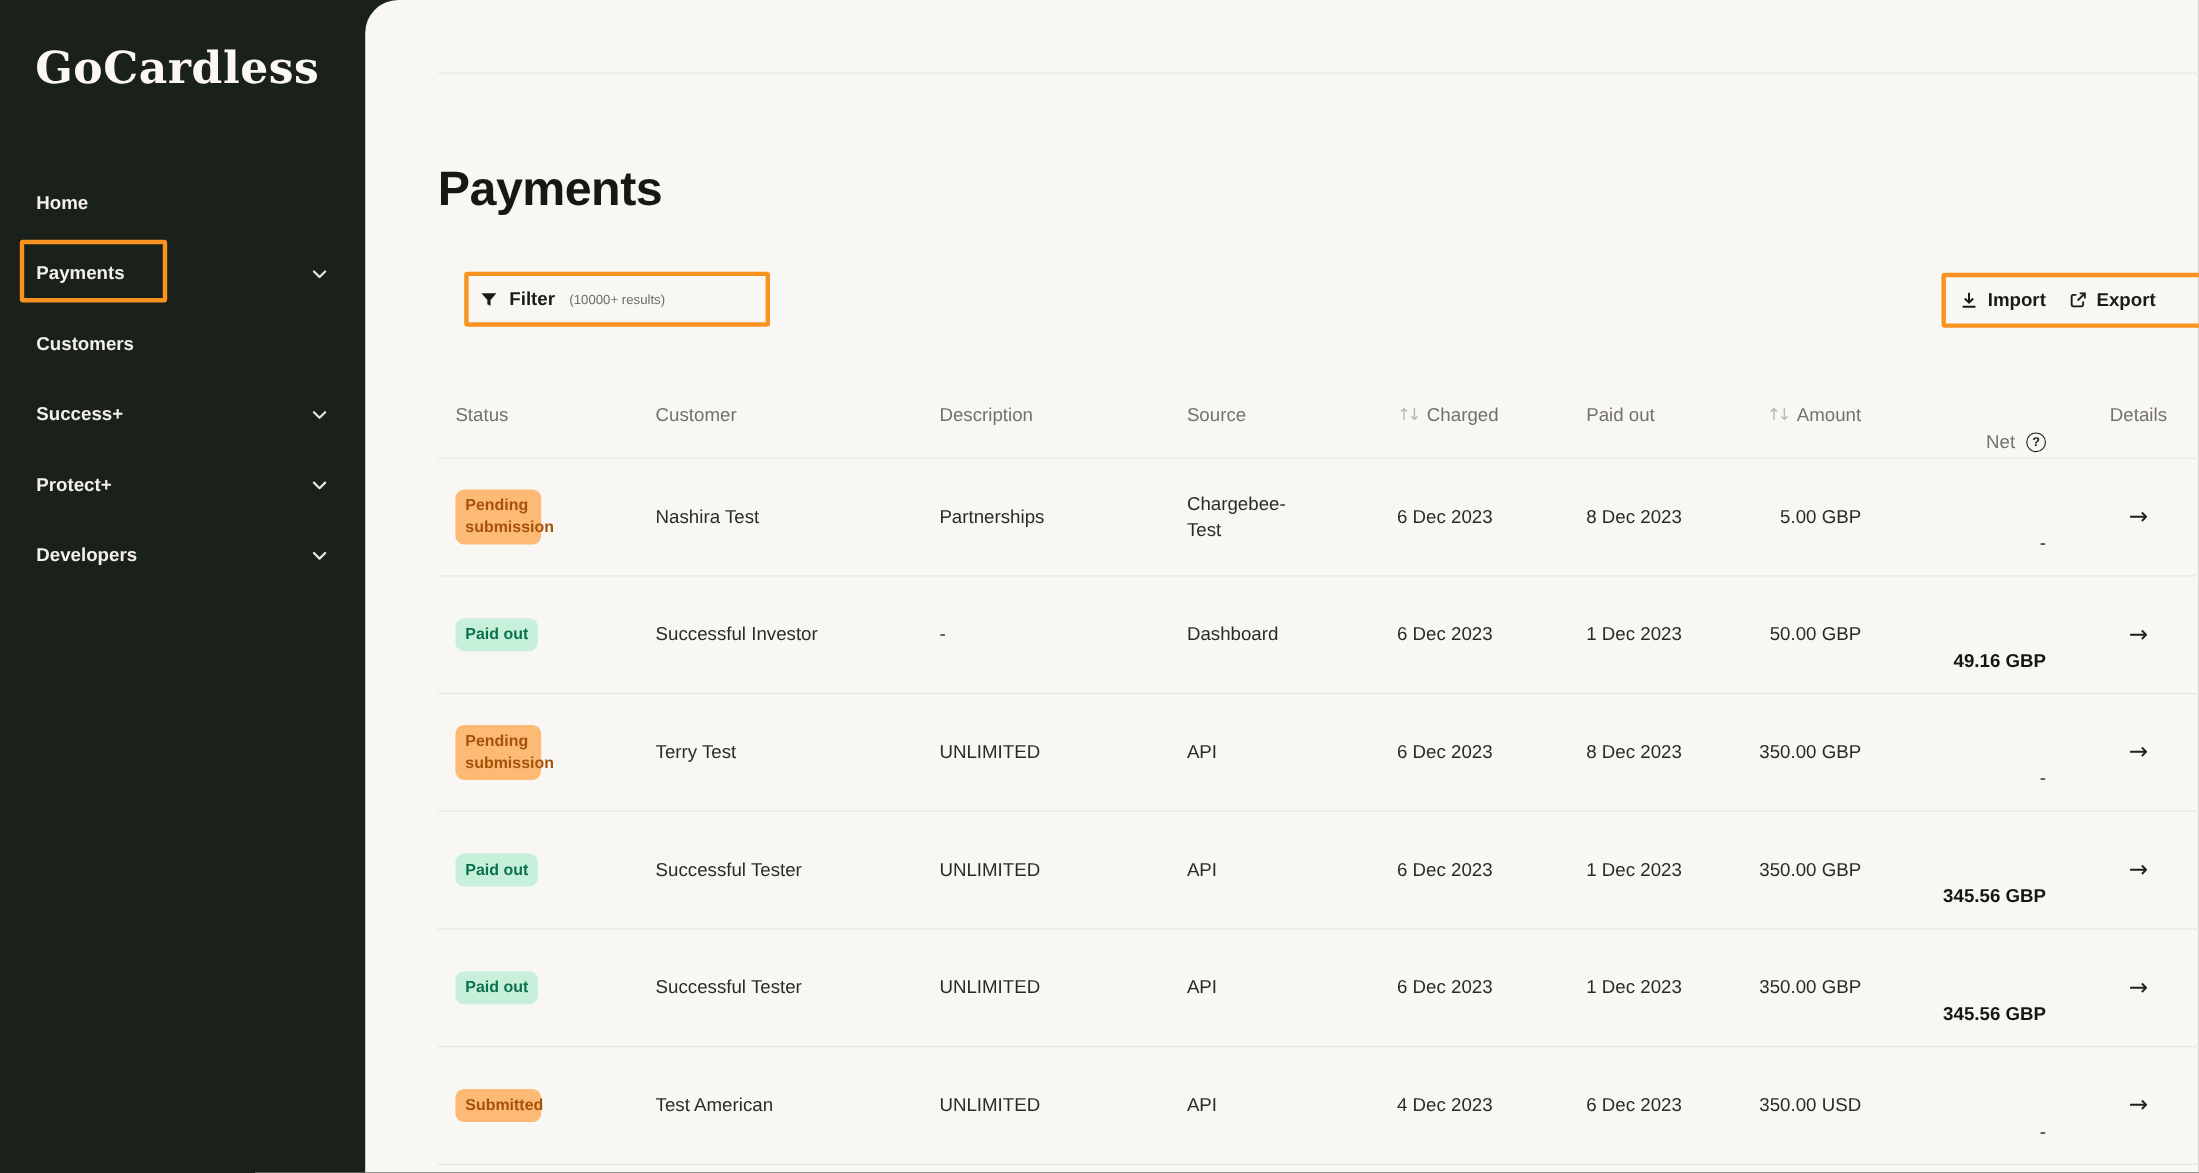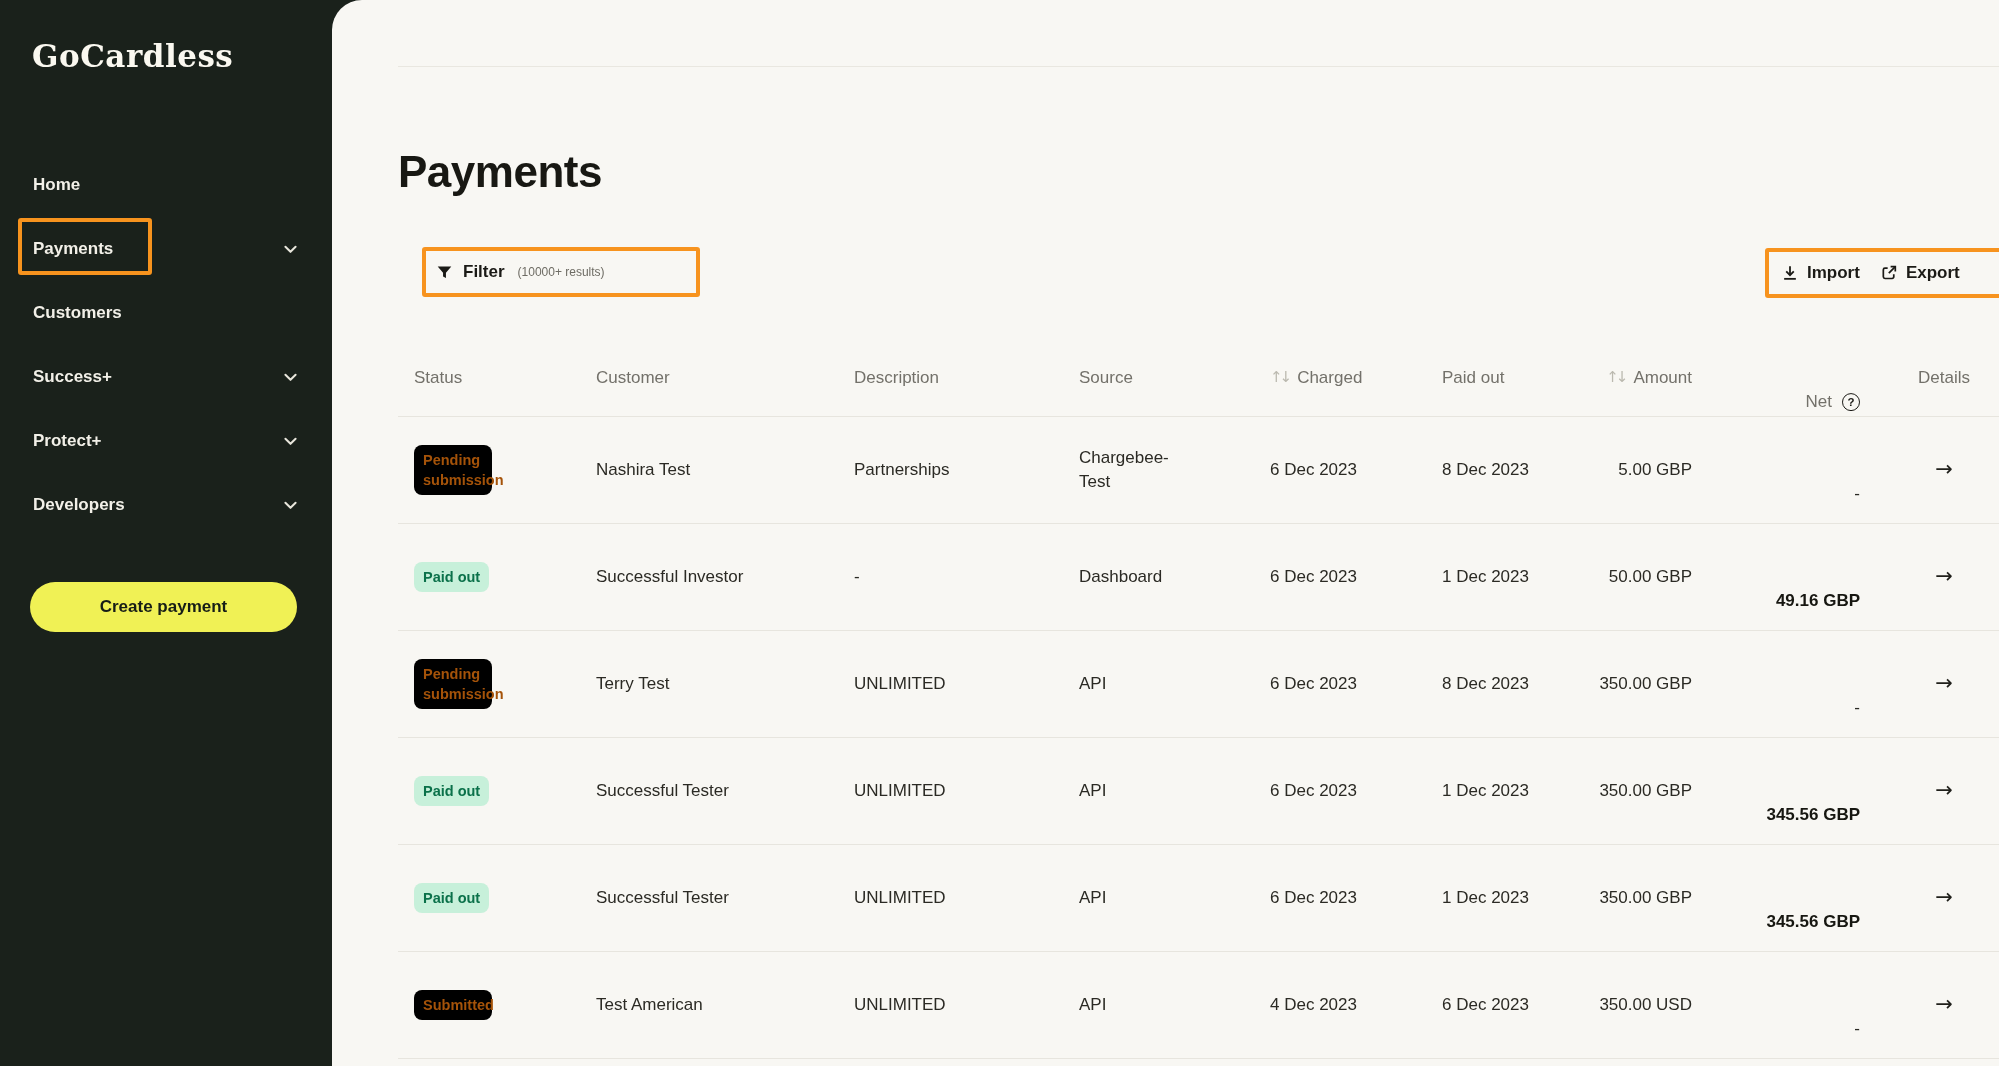--- a/index.html
+++ b/index.html
@@ -9,21 +9,21 @@
     background:#1A211B;
     position:relative;
   }
   .app { position:absolute; inset:0; }
 
   
   .sidebar { position:absolute; left:0; top:0; width:332px; height:1066px; background:#1A211B; }
   .logo {
     position:absolute; left:32px; top:38px;
     font-family:"DejaVu Serif", serif; font-weight:700;
-    font-size:31px; color:#FAF8F0; letter-spacing:0.5px;
+    font-size:40px; color:#FAF8F0; letter-spacing:0.5px;
   }
   .nav { position:absolute; left:33px; top:170px; width:266px; }
   .nav-item {
     position:relative; height:30px; margin-bottom:34px;
     display:flex; align-items:center; justify-content:space-between;
     color:#F2F0E8; font-size:17px; font-weight:600; cursor:pointer;
   }
   .nav-item .chev { width:17px; height:17px; color:#E8E6DC; }
   .nav-item.annotated::before {
     content:""; position:absolute; left:-15px; top:-16px;
@@ -109,21 +109,21 @@
     display:inline-flex; align-items:center; justify-content:center;
     width:18px; height:18px; border:1.7px solid #1B1A16; border-radius:50%;
     font-size:11.5px; font-weight:700; color:#1B1A16; margin-left:2px; cursor:pointer;
   }
 
   .badge {
     display:inline-block; width:max-content; max-width:78px;
     padding:5px 9px; border-radius:8px;
     font-size:14.5px; font-weight:600; line-height:1.38;
   }
-  .badge.pending { background:#000000; color:#A55309; }
+  .badge.pending { background:#fdba74; color:#A55309; }
   .badge.success { background:#C7F0DA; color:#0B714A; }
 
   .tcell.bold { font-weight:700; color:#171711; }
   .arrow { font-family:"DejaVu Sans", sans-serif; font-size:21px; color:#20201B; }
 </style>
 </head>
 <body>
 
 <div class="app">
 
@@ -156,21 +156,20 @@
             <path d="M3.2 5.4 8 10.2l4.8-4.8" fill="none" stroke="currentColor" stroke-width="1.9" stroke-linecap="round" stroke-linejoin="round"></path>
           </svg>
   </div>
         <div class="nav-item">
     <span class="nav-label">Developers</span>
     <svg class="chev" viewBox="0 0 16 16">
             <path d="M3.2 5.4 8 10.2l4.8-4.8" fill="none" stroke="currentColor" stroke-width="1.9" stroke-linecap="round" stroke-linejoin="round"></path>
           </svg>
   </div>
       </nav>
-    <button class="create-btn">Create payment</button>
   </aside>
 
   <main class="main">
 
     <div class="topbar-divider"></div>
 
     <h1 class="page-title">Payments</h1>
 
     <div class="filter-annotation">
       <button class="filter-btn">

